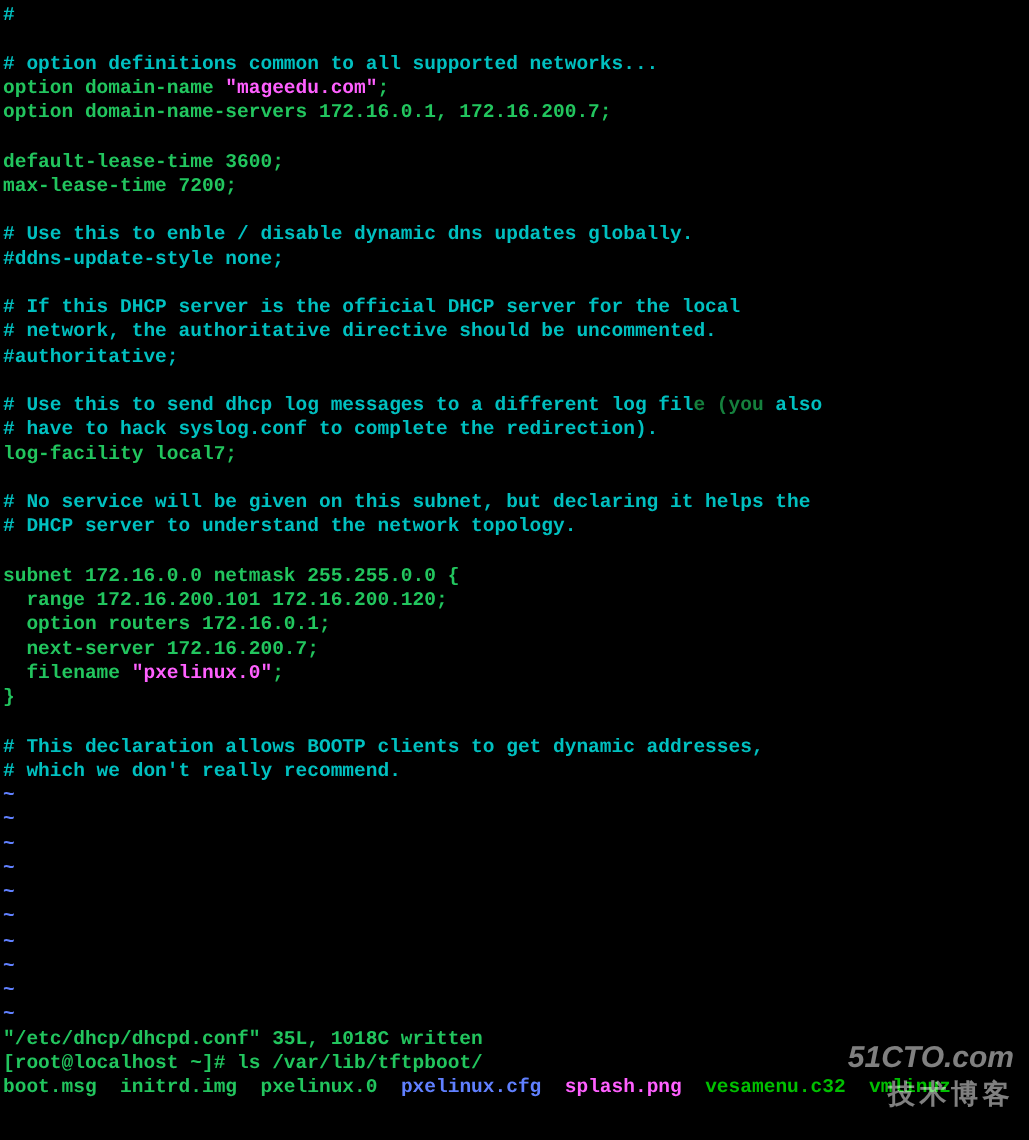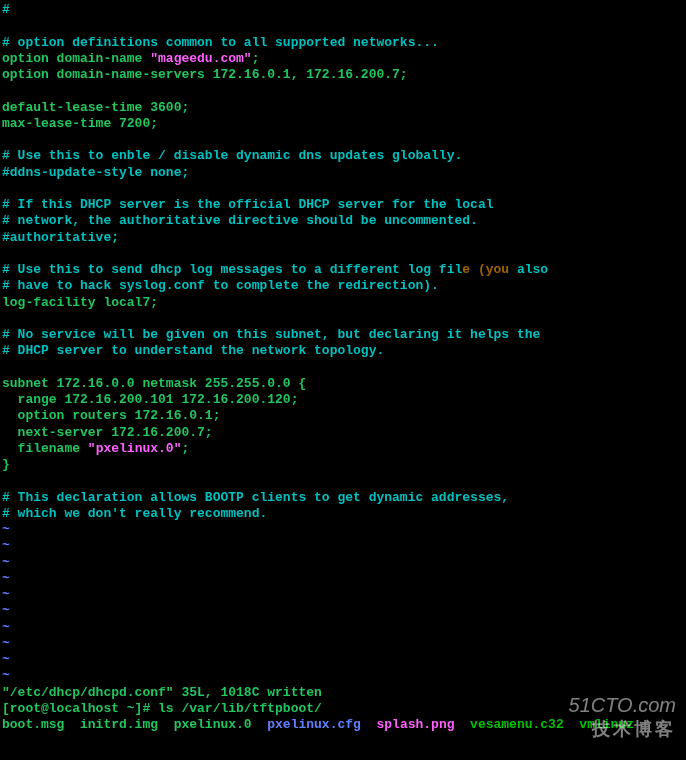--- a/index.html
+++ b/index.html
@@ -15,36 +15,36 @@
       position: relative;
       font-weight: bold;
     }
     .terminal {
       padding: 2px;
       white-space: pre;
     }
     .cyan { color: #00c0c0; }
     .white { color: #22c55e; }
     .magenta { color: #ff60ff; }
-    .yellow { color: #a16207; }
+    .yellow { color: #15803d; }
     .lightblue { color: #6080ff; }
     .green { color: #00c000; }
     .watermark {
       position: absolute;
       right: 10px;
       bottom: 20px;
       color: rgba(255,255,255,0.5);
       font-family: Arial, sans-serif;
       text-align: right;
       pointer-events: none;
     }
     .watermark .logo {
       font-size: 20px;
       font-style: italic;
-      font-weight: normal;
+      font-weight: bold;
     }
     .watermark .sub {
       font-size: 18px;
       letter-spacing: 3px;
     }
   </style>
 </head>
 <body>
 
 <div class="terminal" id="terminal"><div><span class="cyan">#</span></div><div><span class="white"> </span></div><div><span class="cyan"># option definitions common to all supported networks...</span></div><div><span class="white">option domain-name </span><span class="magenta">"mageedu.com"</span><span class="white">;</span></div><div><span class="white">option domain-name-servers 172.16.0.1, 172.16.200.7;</span></div><div><span class="white"> </span></div><div><span class="white">default-lease-time 3600;</span></div><div><span class="white">max-lease-time 7200;</span></div><div><span class="white"> </span></div><div><span class="cyan"># Use this to enble / disable dynamic dns updates globally.</span></div><div><span class="cyan">#ddns-update-style none;</span></div><div><span class="white"> </span></div><div><span class="cyan"># If this DHCP server is the official DHCP server for the local</span></div><div><span class="cyan"># network, the authoritative directive should be uncommented.</span></div><div><span class="cyan">#authoritative;</span></div><div><span class="white"> </span></div><div><span class="cyan"># Use this to send dhcp log messages to a different log fil</span><span class="yellow">e (you</span><span class="cyan"> also</span></div><div><span class="cyan"># have to hack syslog.conf to complete the redirection).</span></div><div><span class="white">log-facility local7;</span></div><div><span class="white"> </span></div><div><span class="cyan"># No service will be given on this subnet, but declaring it helps the</span></div><div><span class="cyan"># DHCP server to understand the network topology.</span></div><div><span class="white"> </span></div><div><span class="white">subnet 172.16.0.0 netmask 255.255.0.0 {</span></div><div><span class="white">  range 172.16.200.101 172.16.200.120;</span></div><div><span class="white">  option routers 172.16.0.1;</span></div><div><span class="white">  next-server 172.16.200.7;</span></div><div><span class="white">  filename </span><span class="magenta">"pxelinux.0"</span><span class="white">;</span></div><div><span class="white">}</span></div><div><span class="white"> </span></div><div><span class="cyan"># This declaration allows BOOTP clients to get dynamic addresses,</span></div><div><span class="cyan"># which we don't really recommend.</span></div><div><span class="lightblue">~</span></div><div><span class="lightblue">~</span></div><div><span class="lightblue">~</span></div><div><span class="lightblue">~</span></div><div><span class="lightblue">~</span></div><div><span class="lightblue">~</span></div><div><span class="lightblue">~</span></div><div><span class="lightblue">~</span></div><div><span class="lightblue">~</span></div><div><span class="lightblue">~</span></div><div><span class="white">"/etc/dhcp/dhcpd.conf" 35L, 1018C written</span></div><div><span class="white">[root@localhost ~]# </span><span class="white">ls /var/lib/tftpboot/</span></div><div><span class="white">boot.msg  initrd.img  pxelinux.0  </span><span class="lightblue">pxelinux.cfg</span><span class="white">  </span><span class="magenta">splash.png</span><span class="white">  </span><span class="green">vesamenu.c32</span><span class="white">  </span><span class="green">vmlinuz</span></div></div>

